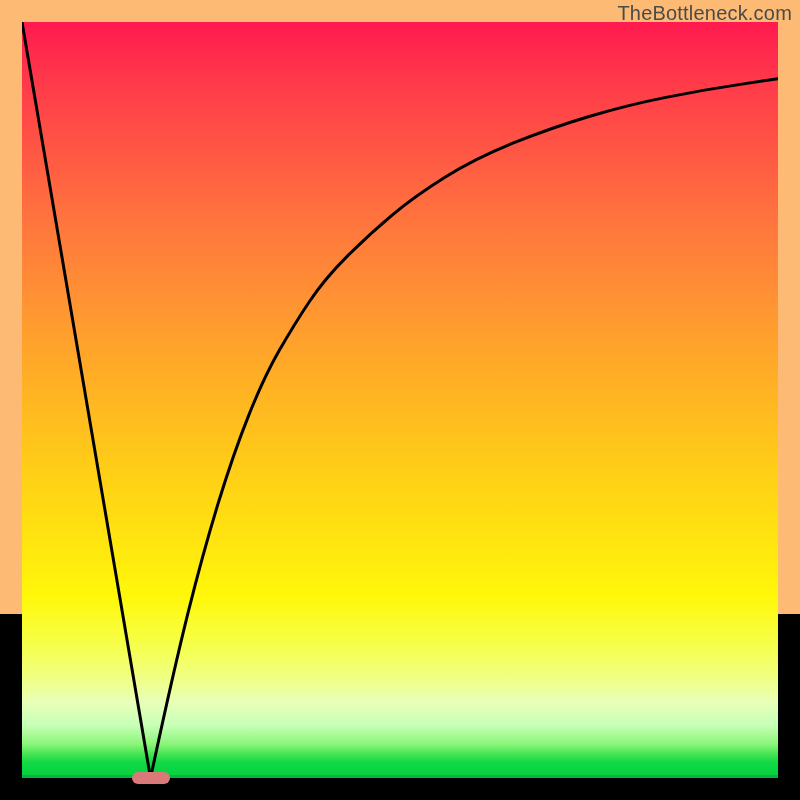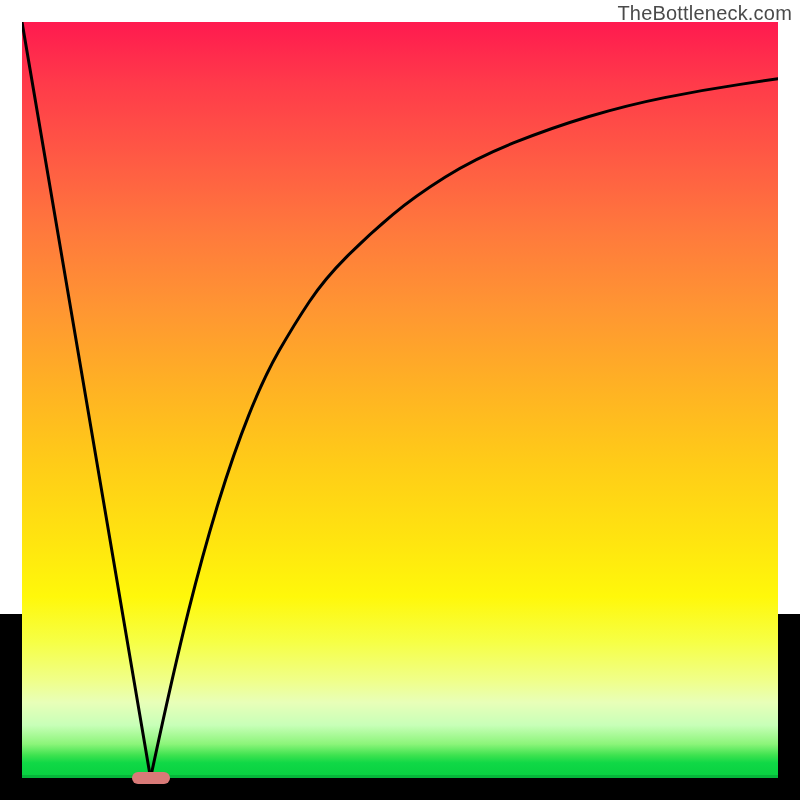--- a/index.html
+++ b/index.html
@@ -8,21 +8,21 @@
     width: 800px;
     height: 800px;
     overflow: hidden;
     background: #000;
     font-family: Arial, Helvetica, sans-serif;
   }
   .frame {
     position: absolute;
     left: 0; top: 0;
     width: 800px; height: 614px;
-    background: #ffffff;
+    background: #fdba74;
   }
   .plot {
     position: absolute;
     left: 22px;
     top: 22px;
     width: 756px;
     height: 756px;
     
     background: linear-gradient(to bottom,
       #ff1a4f 0%,

